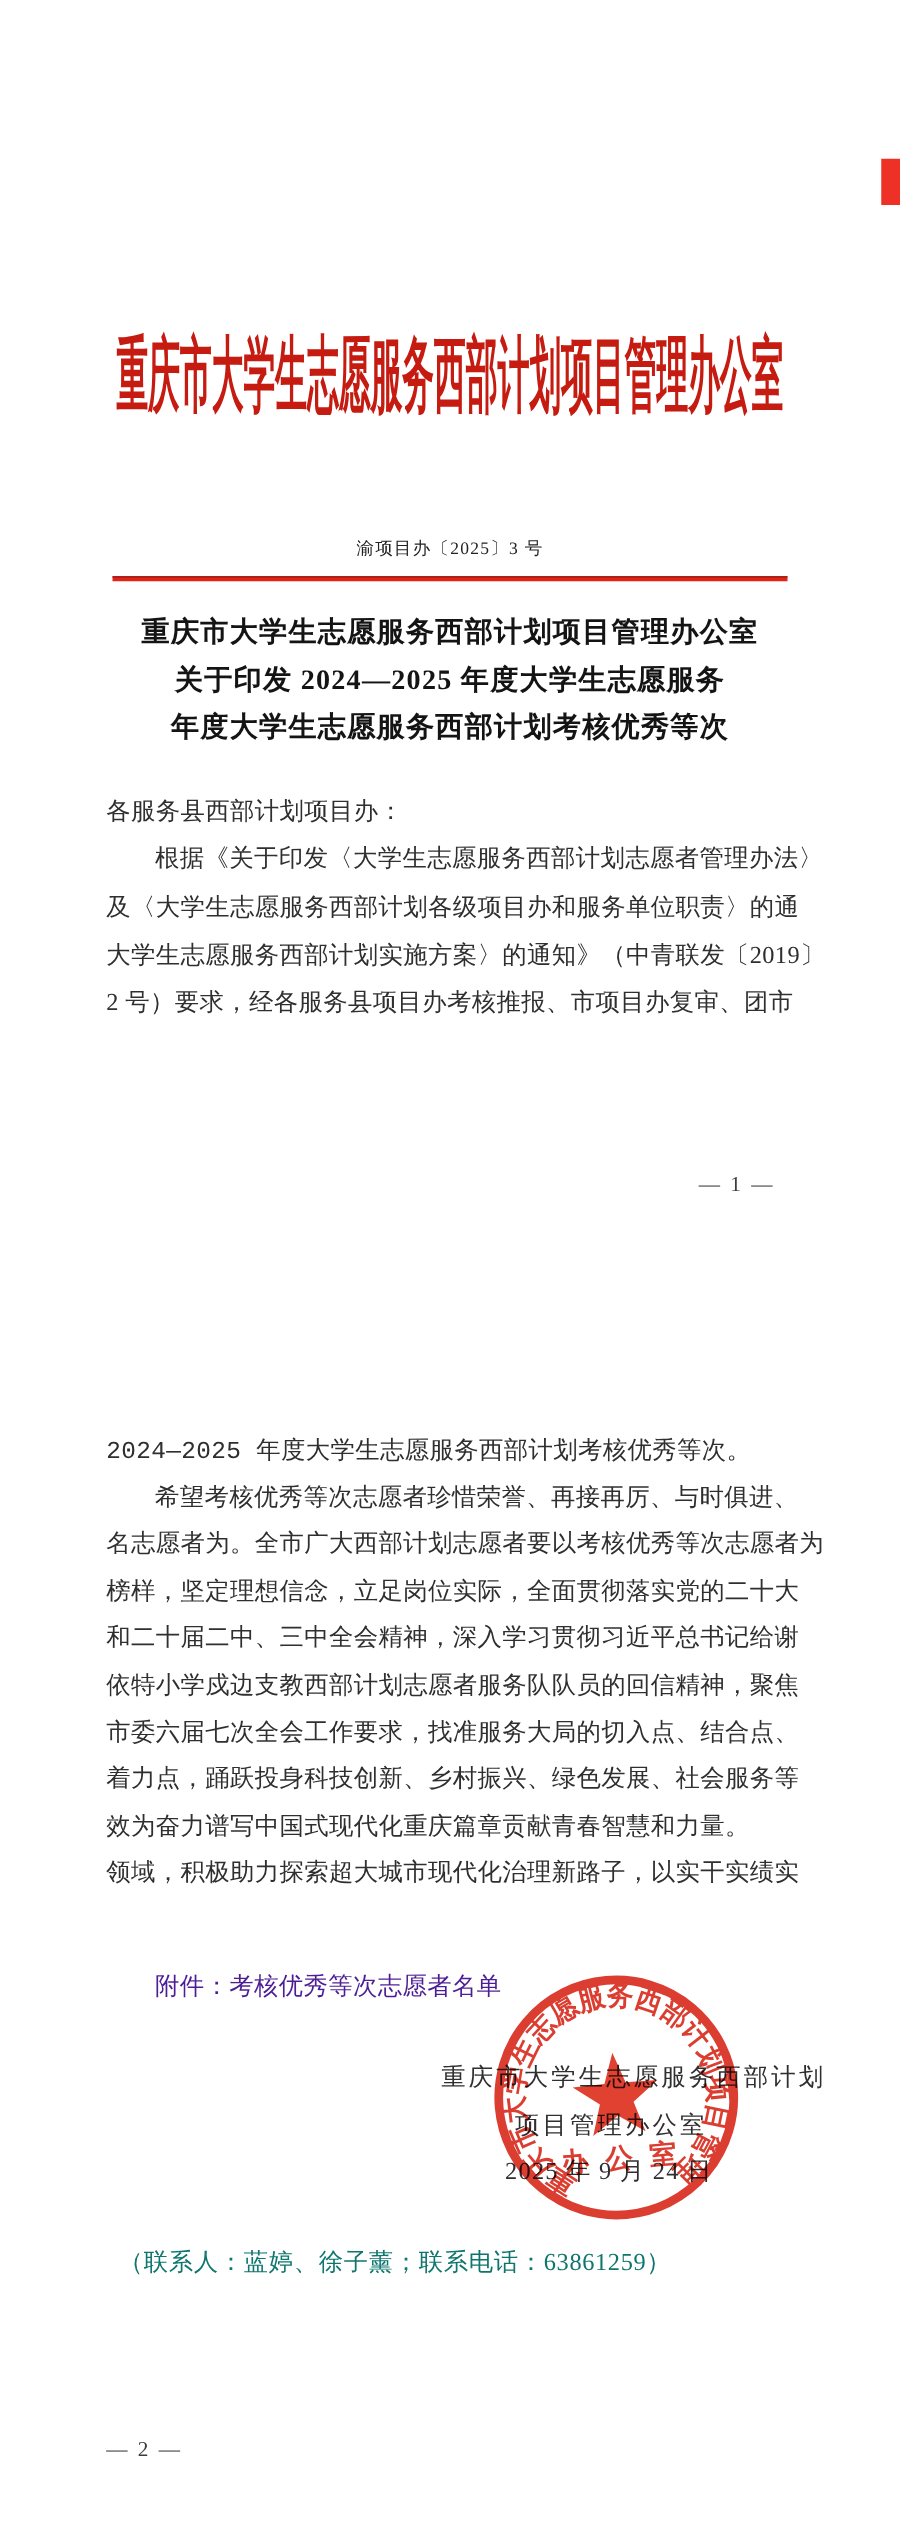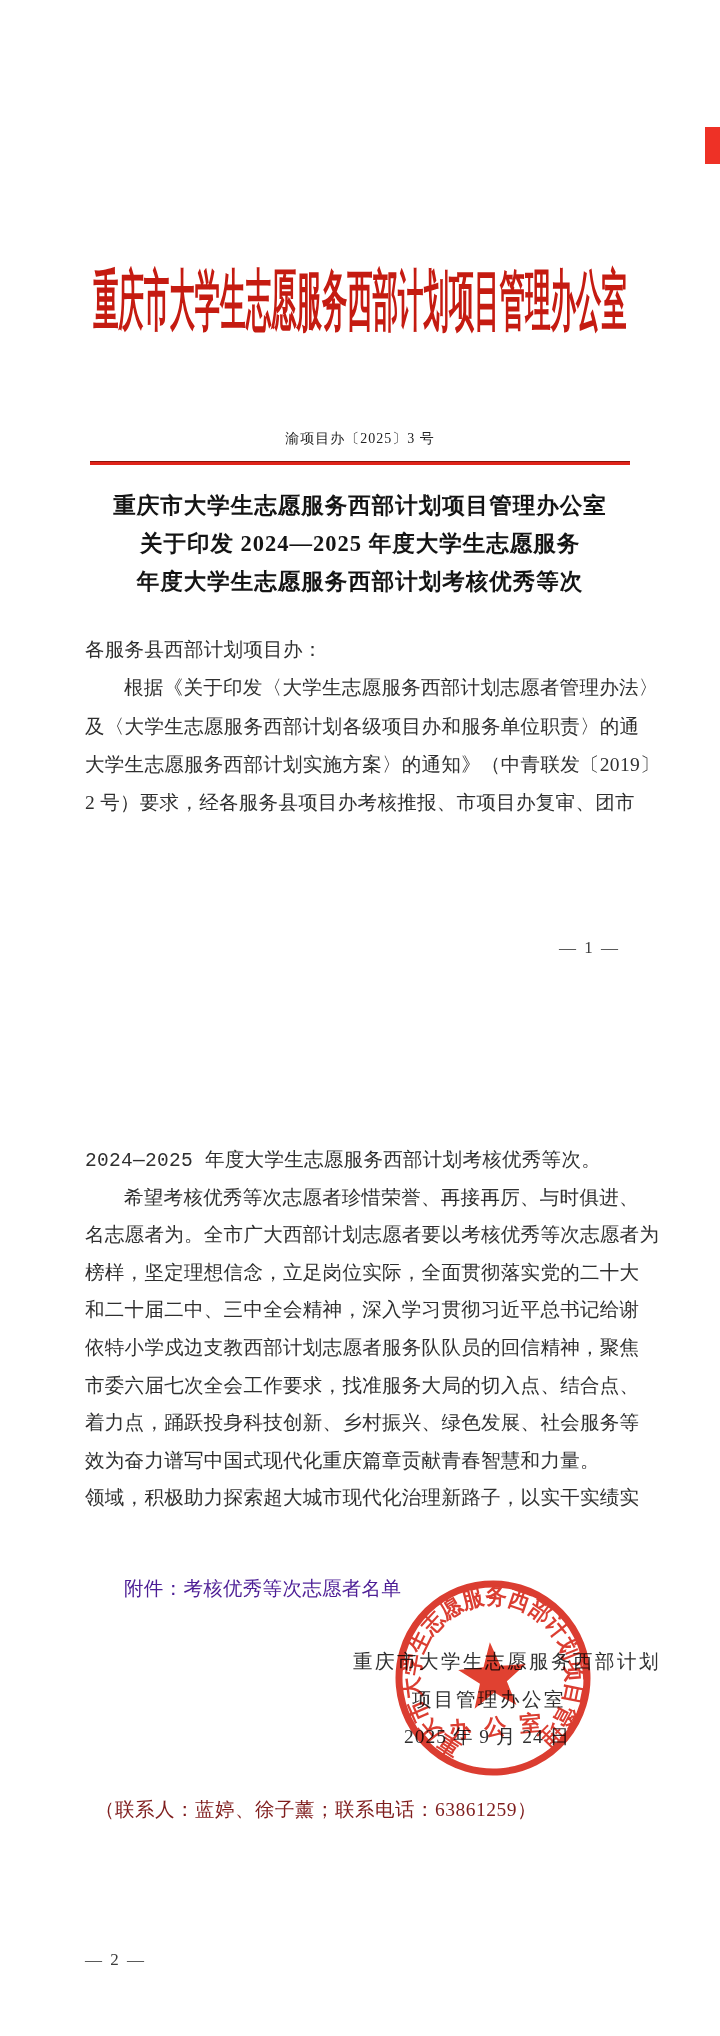--- a/index.html
+++ b/index.html
@@ -53,21 +53,21 @@
   .page-num{font-size:17px;color:#3c3c3c;letter-spacing:2px;}
   .p1-num{top:938px;right:100px;}
   .p2-num{top:1950px;left:85px;}
 
   .attachment{top:1536px;left:85px;font-size:19.5px;letter-spacing:0.3px;text-indent:39px;color:#4c1d95;margin-top:39px;}
 
   .sig-line1{top:1648px;left:353px;font-size:19.5px;letter-spacing:2.5px;color:#2f2f2f;}
   .sig-line2{top:1686px;left:412px;font-size:19.5px;letter-spacing:2.5px;color:#2f2f2f;}
   .sig-date{top:1723px;left:404px;font-size:19.5px;letter-spacing:1px;color:#2f2f2f;}
 
-  .contact{top:1796px;left:95px;font-size:19.5px;letter-spacing:0.5px;color:#7f1d1d;}
+  .contact{top:1796px;left:95px;font-size:19.5px;letter-spacing:0.5px;color:#0f766e;}
 
   .seal{
     top:1578px;left:393px;width:200px;height:200px;
     transform:rotate(-5deg);opacity:0.9;mix-blend-mode:multiply;
   }
   .seal text{font-family:"Liberation Serif","DejaVu Serif",serif;font-weight:bold;}
 </style>
 </head>
 <body>
 

